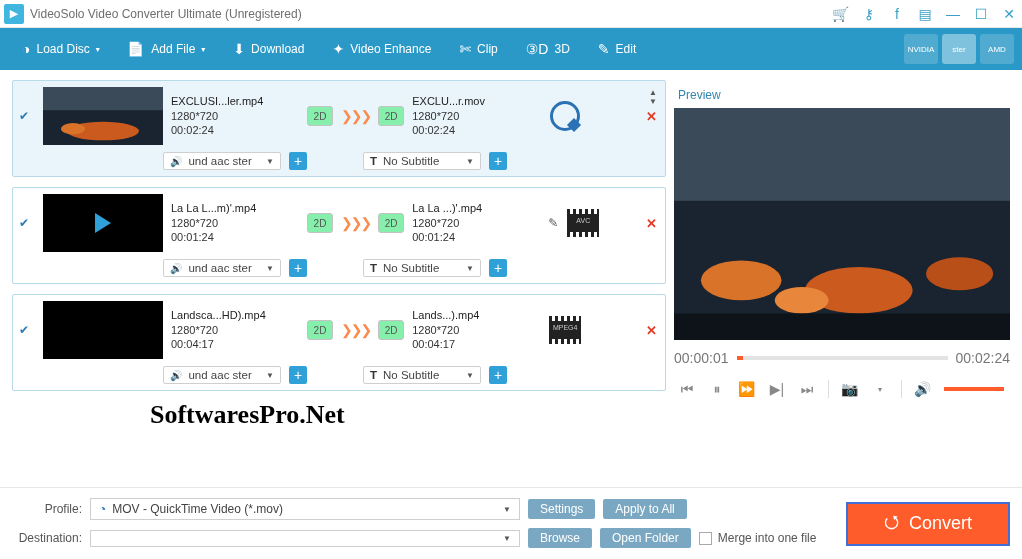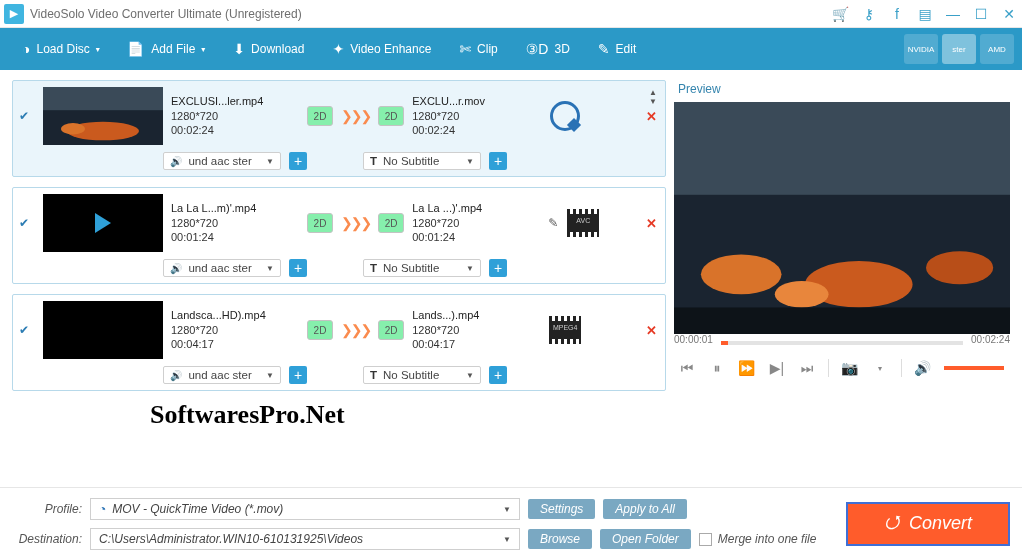--- a/index.html
+++ b/index.html
@@ -16,21 +16,21 @@
 .toolbar { height: 42px; background: linear-gradient(#2b99c7, #2b99c7); display: flex; align-items: center; padding: 0 8px; }
 .toolbar .tbtn { color: #fff; display: flex; align-items: center; gap: 6px; padding: 0 14px; height: 42px; cursor: pointer; font-size: 12px; }
 .toolbar .tbtn .ic { font-size: 14px; }
 .toolbar .spacer { flex: 1; }
 .toolbar .gpu { width: 34px; height: 30px; background: rgba(255,255,255,.18); margin-left: 4px; border-radius: 3px; display:flex; align-items:center; justify-content:center; font-size:8px; color:#fff; }
 .toolbar .gpu.intel { background: rgba(255,255,255,.4); }
 
 
 .main { display: flex; height: calc(100% - 28px - 42px - 72px); }
 .listpane { flex: 0 0 672px; padding: 10px 6px 6px 12px; overflow-y: auto; position:relative; }
-.previewpane { flex: 1; padding: 10px 12px 0 2px; }
+.previewpane { flex: 1; padding: 16px 12px 0 2px; }
 
 
 .item { border: 1px solid #b7d9ea; border-radius: 2px; margin-bottom: 10px; background: #fff; position: relative; }
 .item.sel { background: #eaf5fb; }
 .item .row1 { display: flex; align-items: center; padding: 6px 8px 4px 6px; gap: 8px; }
 .item .chk { width: 16px; color: #2b7cb3; font-size: 12px; }
 .item .thumb { width: 120px; height: 58px; background: #000; display:flex; align-items:center; justify-content:center; }
 .item .thumb.play::after { content:''; width:0; height:0; border-left:16px solid #2fa0d8; border-top:10px solid transparent; border-bottom:10px solid transparent; }
 .item .src, .item .dst { width: 128px; font-size: 11px; line-height: 1.35; }
 .item .src .fn, .item .dst .fn { color: #222; white-space: nowrap; overflow: hidden; text-overflow: ellipsis; }
@@ -48,30 +48,30 @@
 .item .plus { width:18px; height:18px; background:#2fa0d8; color:#fff; display:flex; align-items:center; justify-content:center; border-radius:2px; cursor:pointer; font-size:14px; line-height:1; }
 
 .thumb svg { width:100%; height:100%; }
 
 .watermark { position:absolute; left:150px; top:330px; font-family: "Comic Sans MS", cursive; font-size:26px; font-weight:bold; color:#000; }
 
 
 .previewpane .ptitle { color:#3585ae; font-size:12px; padding: 2px 0 6px 4px; }
 .previewpane .screen { width: 100%; height: 232px; background:#0a0c0f; position:relative; overflow:hidden; }
 .previewpane .screen svg { width:100%; height:100%; }
-.previewpane .timebar { display:flex; align-items:flex-end; gap:8px; margin-top:0; color:#777; font-size:10px; }
+.previewpane .timebar { display:flex; align-items:center; gap:8px; margin-top:10px; color:#777; font-size:14px; }
 .previewpane .timebar .track { flex:1; height:4px; background:#e3e3e3; position:relative; }
 .previewpane .timebar .track .fill { position:absolute; left:0; top:0; bottom:0; width:3%; background:#ff5c2b; }
 .previewpane .controls { display:flex; align-items:center; gap:4px; margin-top:10px; }
 .previewpane .controls .cbtn { width:26px; height:26px; display:flex; align-items:center; justify-content:center; color:#888; cursor:pointer; font-size:14px; }
 .previewpane .controls .sep { width:1px; height:18px; background:#ddd; margin:0 4px; }
 .previewpane .controls .vol { flex:0 0 60px; height:4px; background:#ff5c2b; margin-left:4px; }
 
 
-.bottom { height:72px; border-top:1px solid #e6e6e6; padding:10px 12px; display:flex; gap:14px;font-style:italic; }
+.bottom { height:72px; border-top:1px solid #e6e6e6; padding:10px 12px; display:flex; gap:14px; }
 .bottom .fields { flex:1; }
 .bottom .fld { display:flex; align-items:center; gap:8px; margin-bottom:8px; }
 .bottom .fld .lab { width:70px; text-align:right; color:#555; }
 .bottom .fld .val { border:1px solid #cfcfcf; background:#fff; padding:3px 8px; flex:0 0 430px; display:flex; align-items:center; color:#444; }
 .bottom .fld .val .car { margin-left:auto; font-size:8px; color:#555; }
 .bottom .bbtn { background:#7aa8c2; color:#fff; padding:3px 12px; border-radius:2px; cursor:pointer; font-size:12px; }
 .bottom .merge { display:flex; align-items:center; gap:6px; color:#555; }
 .bottom .merge .cb { width:13px; height:13px; border:1px solid #aaa; background:#fff; }
 .bottom .convert { align-self:center; background:#ff5c2b; color:#fff; border:2px solid #3f6fd6; width:164px; height:44px; display:flex; align-items:center; justify-content:center; gap:10px; font-size:18px; cursor:pointer; margin-left:auto; }
 .bottom .convert .ic { font-size:18px; }
@@ -319,21 +319,20 @@
         <span style="color:#2a72b5;margin-right:6px">◔</span>
         <span>MOV - QuickTime Video (*.mov)</span>
           <span class="car">▼</span>
       </div>
       <div class="bbtn">Settings</div>
       <div class="bbtn">Apply to All</div>
     </div>
     <div class="fld">
       <div class="lab">Destination:</div>
       <div class="val">
-        <span>C:\Users\Administrator.WIN10-610131925\Videos</span>
           <span class="car">▼</span>
       </div>
       <div class="bbtn">Browse</div>
       <div class="bbtn">Open Folder</div>
       <div class="merge">
         <div class="cb"></div>
         <span>Merge into one file</span>
       </div>
     </div>
   </div>

